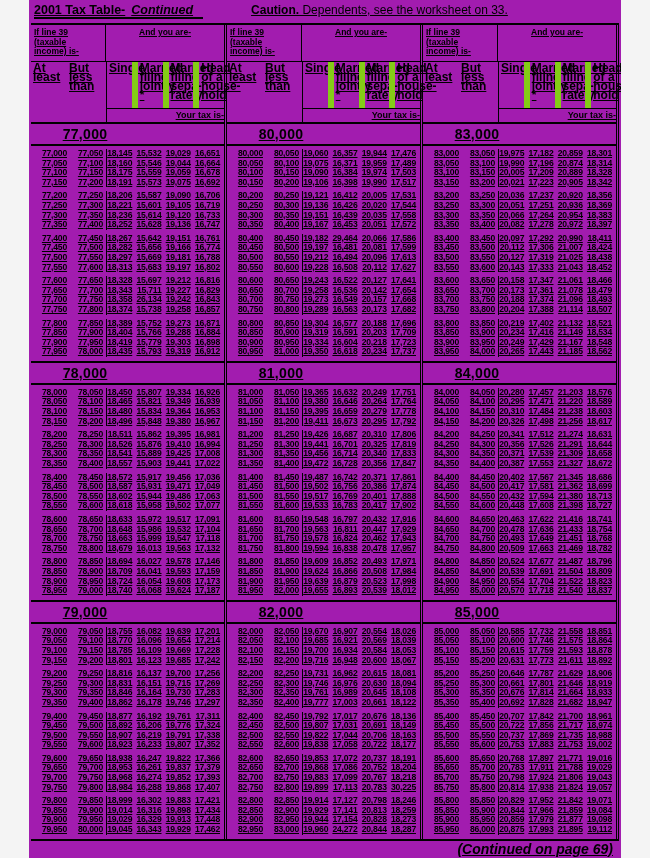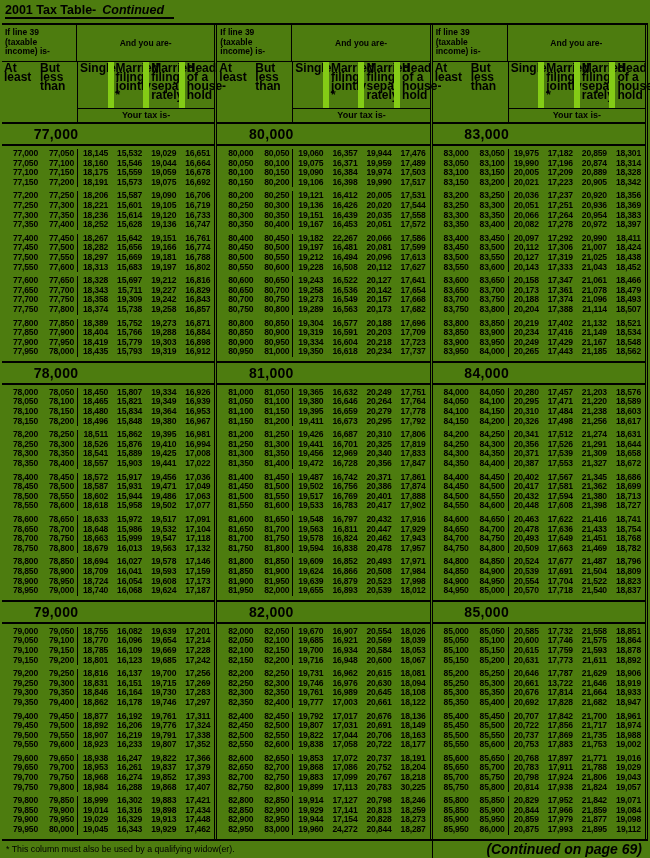--- a/index.html
+++ b/index.html
@@ -1,47 +1,47 @@
 <!DOCTYPE html>
 <html><head>
 <meta charset="utf-8">
 <style>
   html,body { margin:0; padding:0; background:#f4f4f4; }
   .page {
-    width:650px; height:858px; margin:0 auto; background:#4d7c0f; color:#000;
+    width:592px; height:858px; margin:0 auto; background:#a21caf; color:#000;
     font-family:"Liberation Sans", sans-serif; position:relative; overflow:hidden;
-    box-sizing:border-box; padding:3px 2px 0 2px;
+    box-sizing:border-box; padding:3px 2px 0 2px;text-decoration:underline;
   }
   
   .title-row { display:flex; align-items:baseline; height:19px; padding-left:3px; }
   .title-main { font-weight:bold; font-size:12.5px; border-bottom:2px solid #000; padding-right:10px; white-space:nowrap; }
   .title-cont { font-style:italic; font-weight:bold; margin-left:6px; }
   .caution { font-size:12px; margin-left:48px; white-space:nowrap; }
   .caution b { font-weight:bold; }
   
   .table-wrap { border-top:2.5px solid #000; margin-top:1px; }
   .panels { display:flex; border-right:3px double #000; }
   .panel { flex:1 1 0; min-width:0; }
   .panel + .panel { border-left:3px double #000; }
   
   .phead-top { display:flex; border-bottom:1px solid #000; height:36px; }
   .ph-income {
     width:75px; border-right:1px solid #000; font-weight:bold; font-size:8.5px;
     line-height:9.5px; padding:3px 0 0 3px; white-space:pre-line; box-sizing:border-box;
   }
-  .ph-youare { flex:1; text-align:center; font-weight:bold; font-size:8.5px; padding-top:13px; }
+  .ph-youare { flex:1; text-align:center; font-weight:bold; font-size:8.5px; padding-top:2px; }
   .phead-cols { display:flex; height:60px; }
   .ph-c { font-weight:bold; font-size:12px; line-height:9px; padding:2px 1px 0 2px; white-space:pre-line; box-sizing:border-box; }
   .ph-at { width:36px; }
   .ph-but { width:39px; }
   .tax-head-grp { flex:1; border-left:1px solid #000; display:flex; flex-direction:column; min-width:0; }
   .tax-head-cells { display:flex; flex:1; }
   .tax-head-cells .ph-c { flex:1 1 0; min-width:0; }
   .tax-head-cells .ph-c + .ph-c { border-left:6px solid #84cc16; }
-  .your-tax { border-top:1px solid #000; height:13px; line-height:12px; text-align:center; font-weight:bold; font-size:9px; }
+  .your-tax { border-top:1px solid #000; height:13px; line-height:12px; text-align:right; font-weight:bold; font-size:9px; }
   
   .banner { border-top:2px solid #000; border-bottom:2px solid #000; height:20px; display:flex; align-items:center; }
   .banner-label { width:108px; text-align:center; font-weight:bold; font-size:14px; letter-spacing:0.3px; }
   
   .rows { padding:3px 0 4px 0; }
   .row { display:flex; height:9.6px; line-height:9.6px; font-size:8.6px; font-weight:bold; letter-spacing:-0.2px; }
   .row.group-gap { margin-top:4px; }
   .cell { text-align:right; box-sizing:border-box; white-space:nowrap; }
   .c-at { width:36px; }
   .c-but { width:39px; padding-right:3px; }
@@ -51,20 +51,21 @@
   .footer-row { display:flex; border-top:2px solid #000; border-bottom:2.5px solid #000; height:17px; align-items:center; }
   .footnote { width:431px; border-right:1px solid #000; box-sizing:border-box; font-size:8.8px; padding-left:4px; height:100%; display:flex; align-items:center; }
   .continued { flex:1; text-align:right; font-size:14px; font-weight:bold; font-style:italic; padding-right:6px; }
 </style>
 </head>
 <body>
 
 <div class="page">
   <div class="title-row">
     <span class="title-main"><span>2001 Tax Table-</span><span class="title-cont">Continued</span></span>
+    <span class="caution"><b>Caution.</b><span> Dependents, see the worksheet on 33.</span></span>
   </div>
 
   <div class="table-wrap">
     <div class="panels" id="panels">
         <div class="panel">
           <div class="phead-top">
             <div class="ph-income">If line 39
 (taxable
 income) is-</div>
             <div class="ph-youare">And you are-</div>
@@ -236,21 +237,21 @@
                 <div class="cell">15,711</div>
                 <div class="cell">19,227</div>
                 <div class="cell">16,829</div>
               </div>
             </div>
             <div class="row">
               <div class="cell c-at">77,700</div>
               <div class="cell c-but">77,750</div>
               <div class="tax-grp">
                 <div class="cell">18,358</div>
-                <div class="cell">19,309</div>
+                <div class="cell">26,134</div>
                 <div class="cell">19,242</div>
                 <div class="cell">16,843</div>
               </div>
             </div>
             <div class="row">
               <div class="cell c-at">77,750</div>
               <div class="cell c-but">77,800</div>
               <div class="tax-grp">
                 <div class="cell">18,374</div>
                 <div class="cell">15,738</div>
@@ -824,21 +825,21 @@
                 <div class="cell">16,453</div>
                 <div class="cell">20,051</div>
                 <div class="cell">17,572</div>
               </div>
             </div>
             <div class="row group-gap">
               <div class="cell c-at">80,400</div>
               <div class="cell c-but">80,450</div>
               <div class="tax-grp">
                 <div class="cell">19,182</div>
-                <div class="cell">22,267</div>
+                <div class="cell">29,464</div>
                 <div class="cell">20,066</div>
                 <div class="cell">17,586</div>
               </div>
             </div>
             <div class="row">
               <div class="cell c-at">80,450</div>
               <div class="cell c-but">80,500</div>
               <div class="tax-grp">
                 <div class="cell">19,197</div>
                 <div class="cell">16,481</div>
@@ -1009,21 +1010,21 @@
                 <div class="cell">16,701</div>
                 <div class="cell">20,325</div>
                 <div class="cell">17,819</div>
               </div>
             </div>
             <div class="row">
               <div class="cell c-at">81,300</div>
               <div class="cell c-but">81,350</div>
               <div class="tax-grp">
                 <div class="cell">19,456</div>
-                <div class="cell">12,969</div>
+                <div class="cell">16,714</div>
                 <div class="cell">20,340</div>
                 <div class="cell">17,833</div>
               </div>
             </div>
             <div class="row">
               <div class="cell c-at">81,350</div>
               <div class="cell c-but">81,400</div>
               <div class="tax-grp">
                 <div class="cell">19,472</div>
                 <div class="cell">16,728</div>
@@ -1852,21 +1853,21 @@
                 <div class="cell">17,787</div>
                 <div class="cell">21,629</div>
                 <div class="cell">18,906</div>
               </div>
             </div>
             <div class="row">
               <div class="cell c-at">85,250</div>
               <div class="cell c-but">85,300</div>
               <div class="tax-grp">
                 <div class="cell">20,661</div>
-                <div class="cell">13,722</div>
+                <div class="cell">17,801</div>
                 <div class="cell">21,646</div>
                 <div class="cell">18,919</div>
               </div>
             </div>
             <div class="row">
               <div class="cell c-at">85,300</div>
               <div class="cell c-but">85,350</div>
               <div class="tax-grp">
                 <div class="cell">20,676</div>
                 <div class="cell">17,814</div>
@@ -2001,17 +2002,16 @@
                 <div class="cell">20,875</div>
                 <div class="cell">17,993</div>
                 <div class="cell">21,895</div>
                 <div class="cell">19,112</div>
               </div>
             </div>
           </div>
         </div>
       </div>
     <div class="footer-row">
-      <div class="footnote">* This column must also be used by a qualifying widow(er).</div>
       <div class="continued">(Continued on page 69)</div>
     </div>
   </div>
 </div>
 
 </body></html>

